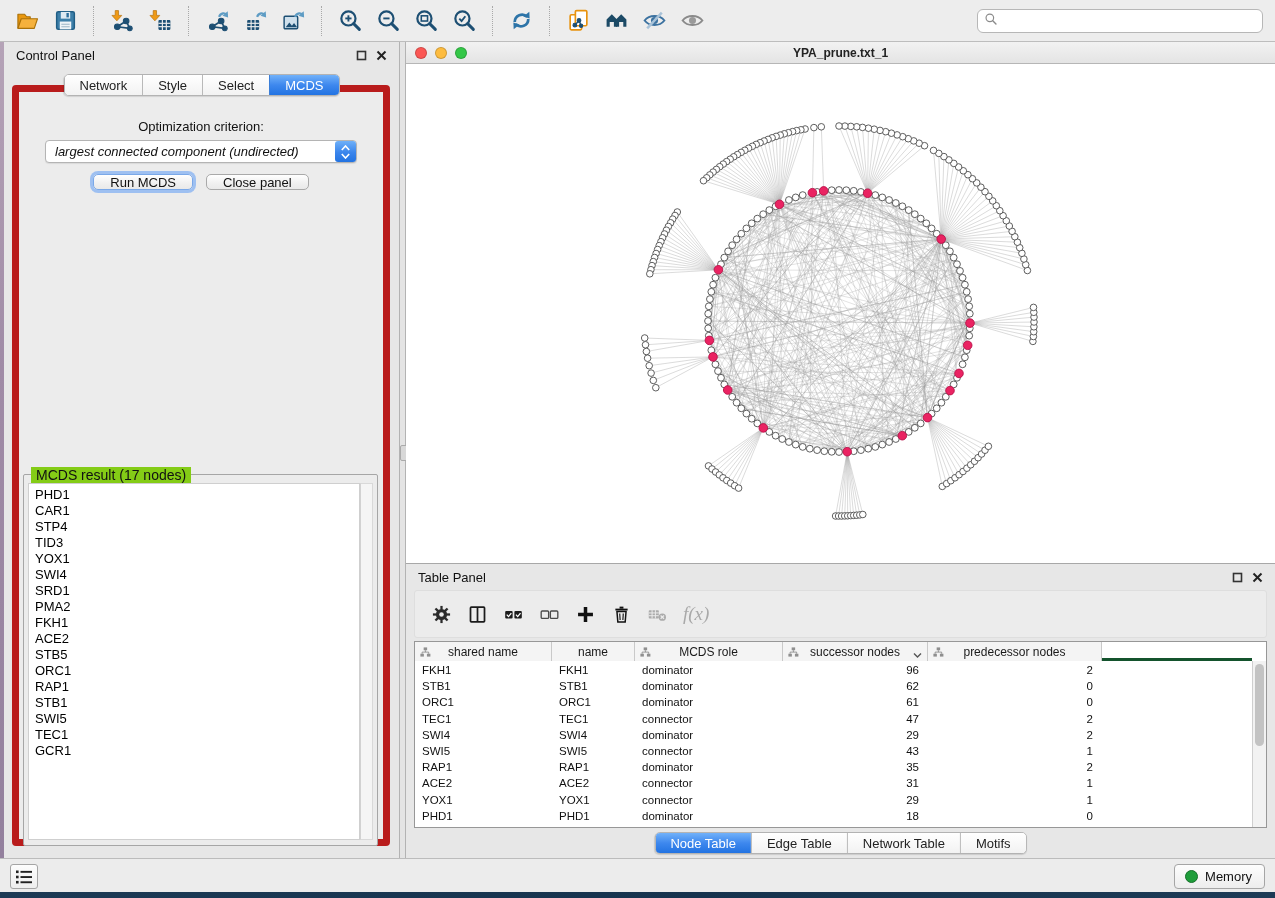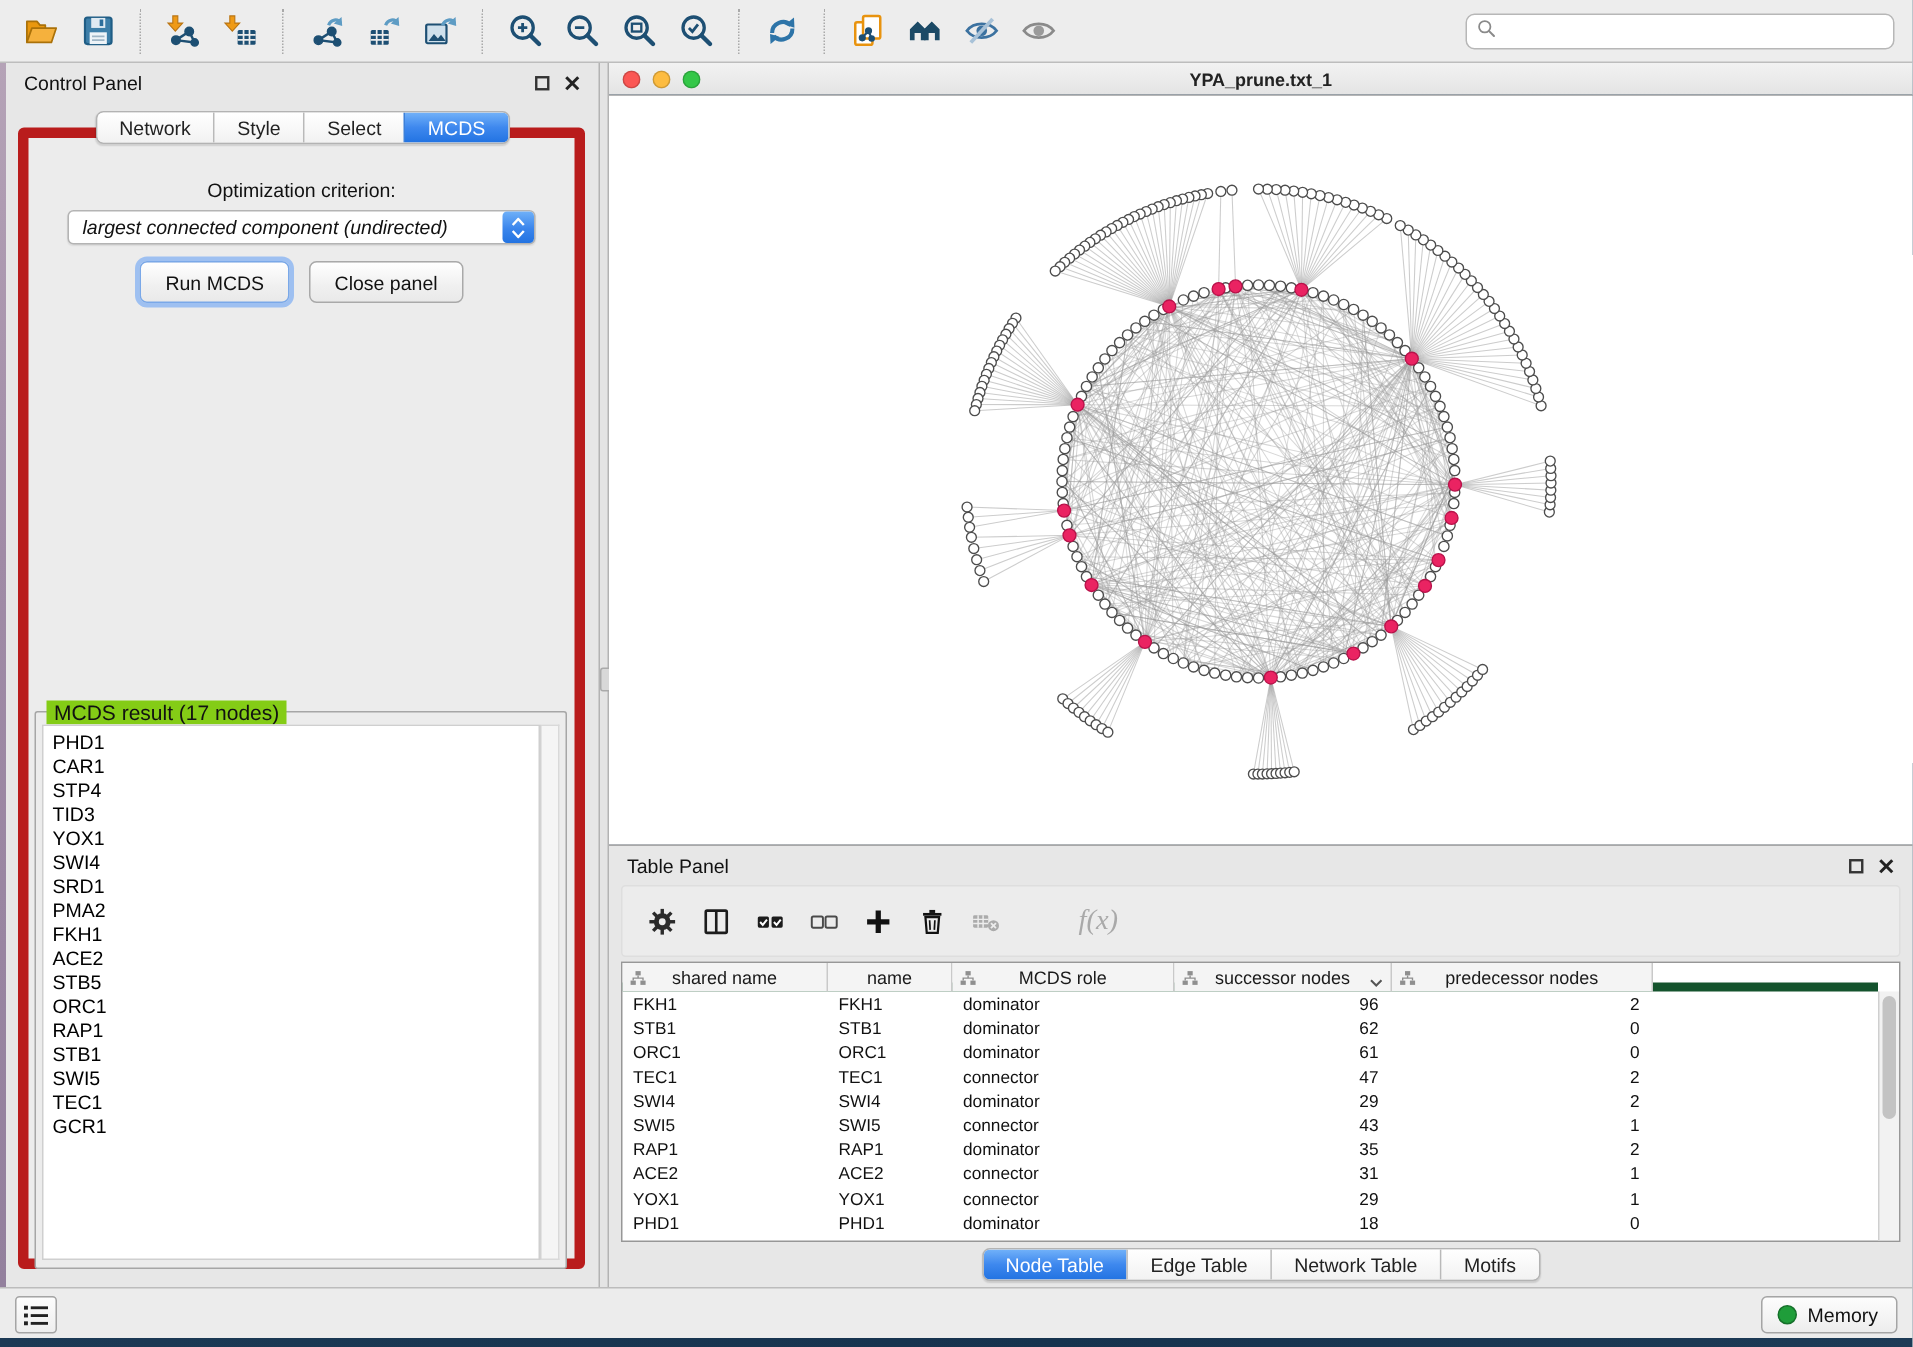--- a/index.html
+++ b/index.html
@@ -29,21 +29,21 @@
   .tab { font-size:13px; color:#222; padding:0 15px; display:flex; align-items:center; border-left:1px solid #b9b9b9; background:linear-gradient(#ffffff,#f2f2f2); white-space:nowrap; }
   .tab:first-child { border-left:none; }
   .tab.selected { background:linear-gradient(180deg,#71b1f9 0%,#3e88ee 50%,#2273e2 100%); color:#ffffff; border-left-color:#3c7fd8; }
   #cp-tabs { position:absolute; top:32px; left:50%; transform:translateX(-50%); z-index:2; }
   .cp-inner { position:absolute; left:8px; right:9px; top:43px; bottom:12px; background:#ececec; border:7px solid #b91c1c; border-radius:4px; }
   .opt-label { position:absolute; top:27px; left:0; right:0; text-align:center; font-size:13px; color:#111; }
   .dropdown { position:absolute; top:48px; left:50%; transform:translateX(-50%); width:312px; height:23px; background:#ffffff; border:1px solid #b4b4b4; border-radius:4px; display:flex; align-items:center; box-shadow:0 1px 1px rgba(0,0,0,.08); }
   .dropdown-value { font-size:13px; color:#111; padding-left:9px; flex:1; white-space:nowrap; overflow:hidden;font-style:italic; }
   .dropdown-cap { width:21px; height:21px; border-radius:3px; background:linear-gradient(180deg,#6fb0f8,#3a85ec 55%,#2373e1); display:flex; flex-direction:column; align-items:center; justify-content:center; gap:2px; margin-right:0px; }
   .btn-row { position:absolute; top:82px; left:0; right:0; display:flex; justify-content:center; gap:13px; }
-  .aqua-btn { font-family:"Liberation Sans",sans-serif; font-size:13px; color:#111; height:28px; padding:0 16px; background:linear-gradient(#ffffff,#f0f0f0 60%,#e9e9e9); border:1px solid #a9a9a9; border-radius:5px; }
+  .aqua-btn { font-family:"Liberation Sans",sans-serif; font-size:13px; color:#111; height:16px; padding:0 16px; background:linear-gradient(#ffffff,#f0f0f0 60%,#e9e9e9); border:1px solid #a9a9a9; border-radius:5px; }
   .aqua-btn.focus { box-shadow:0 0 0 3px rgba(106,164,245,.6); border-color:#7aa8e8; }
   .groupbox { position:absolute; left:4px; right:5px; top:382px; height:372px; border:1px solid #a6a6a6; border-radius:2px; background:#ececec; }
   .legend { position:absolute; top:-8px; left:7px; background:#84cc16; padding:0 5px; font-size:14px; color:#111; }
   .result-list { position:absolute; left:4px; right:17px; top:8px; bottom:5px; background:#ffffff; border:1px solid #cfcfcf; font-size:13px; line-height:16px; padding:3px 0 0 6px; overflow:hidden; }
   .result-item { height:16px; }
   .scroll-track { position:absolute; right:4px; top:8px; bottom:5px; width:13px; background:#f5f5f5; border:1px solid #d9d9d9; border-left:1px solid #d2d2d2; }
 
   
   #v-splitter { position:absolute; left:400px; top:42px; width:6px; height:816px; background:#e4e4e4; border-right:1px solid #b3b3b3; }
   #v-splitter .grip { position:absolute; top:403px; left:0px; width:9px; height:16px; background:#d8d8d8; border:1px solid #aaa; border-radius:2px; }
@@ -55,23 +55,23 @@
   .traffic span { width:12px; height:12px; border-radius:50%; display:block; border:1px solid rgba(0,0,0,.18); }
   .net-title { position:absolute; left:0; right:0; text-align:center; font-size:12px; font-weight:bold; color:#222; }
   .net-canvas { position:absolute; left:0; top:22px; right:0; bottom:0; background:#ffffff; }
   .net-canvas svg { display:block; }
 
   
   #table-panel { position:absolute; left:406px; top:563px; width:869px; height:295px; background:#e7e7e7; border-top:1px solid #a8a8a8; }
   #tp-toolbar { position:absolute; left:8px; right:8px; top:26px; height:48px; background:#ececec; border:1px solid #dedede; border-radius:3px; display:flex; align-items:center; gap:15px; padding-left:16px; }
   .tp-icon { border:none; background:transparent; display:flex; align-items:center; justify-content:center; height:26px; }
   .tp-icon svg { width:21px; height:21px; }
-  .fx-glyph { font-family:"Liberation Serif", serif; font-style:italic; font-size:19px; color:#a9a9a9;margin-left:36px; }
+  .fx-glyph { font-family:"Liberation Serif", serif; font-style:italic; font-size:19px; color:#a9a9a9; }
   #tbl-wrap { position:absolute; left:8px; right:8px; top:77px; bottom:30px; background:#ffffff; border:1px solid #979797; overflow:hidden; }
-  #tbl-head { position:absolute; left:0; top:0; right:14px; height:19px; border-bottom:6px solid #14532d; display:flex; }
+  #tbl-head { position:absolute; left:0; top:0; right:14px; height:19px; border-bottom:3px solid #14532d; display:flex; }
   .hcell { position:relative; height:19px; background:#f4f4f4; border-right:1px solid #c9c9c9; display:flex; align-items:center; justify-content:center; font-size:12px; color:#1a1a1a; }
   .hcell .hdr-icon { position:absolute; left:5px; top:4px; }
   .hcell .sort-chevron { position:absolute; right:5px; top:6px; }
   #tbl-body { position:absolute; left:0; top:20px; right:14px; bottom:0; }
   .trow { display:flex; height:16.2px; }
   .tcell { font-size:11.5px; color:#111; line-height:16px; white-space:nowrap; overflow:hidden; }
   .tcell.num { text-align:right; padding-right:9px; }
   .tcell.txt { padding-left:7px; }
   #tbl-scroll { position:absolute; right:0; top:19px; bottom:0; width:14px; background:#f2f2f2; border-left:1px solid #cfcfcf; }
   #tbl-thumb { position:absolute; left:1.5px; width:9px; top:3px; height:82px; background:#c3c3c3; border-radius:5px; }

